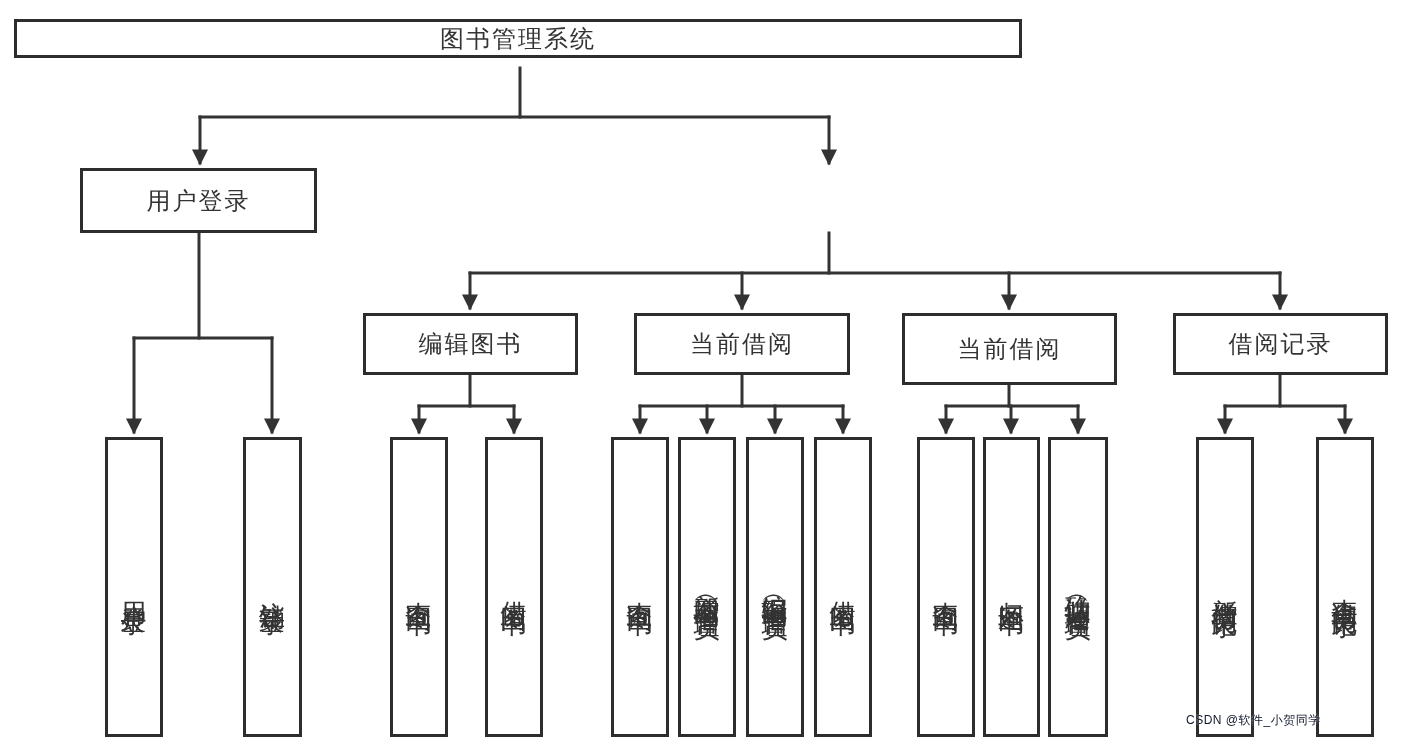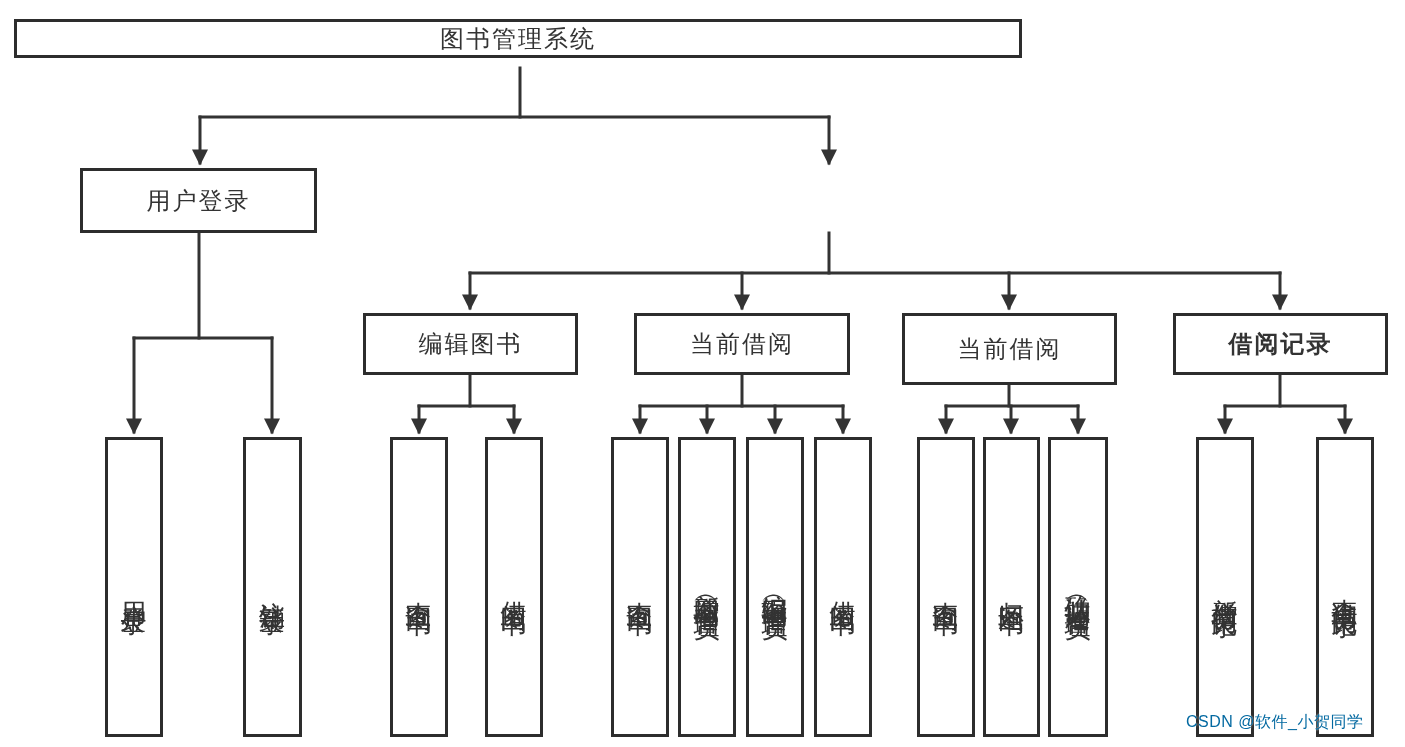--- a/index.html
+++ b/index.html
@@ -47,23 +47,23 @@
     writing-mode: vertical-rl;
     font-size: 26px;
     letter-spacing: 3px;
     line-height: 1;
     white-space: nowrap;
   }
   .watermark {
     position: absolute;
     left: 1186px;
     top: 712px;
-    font-size: 16px;
+    font-size: 12px;
     letter-spacing: 0.5px;
-    color: #0369a1;
+    color: #0f172a;
     text-shadow: 0 0 2px #ffffff;
     z-index: 2;
     white-space: nowrap;
   }
 </style>
 </head>
 <body>
 
 <div id="canvas">
 
@@ -127,21 +127,21 @@
 
   <div class="hbox" style="left:363px; top:313px; width:215px; height:62px;">
     <span>编辑图书</span>
   </div>
   <div class="hbox" style="left:634px; top:313px; width:216px; height:62px;">
     <span>当前借阅</span>
   </div>
   <div class="hbox" style="left:902px; top:313px; width:215px; height:72px;">
     <span>当前借阅</span>
   </div>
-  <div class="hbox" style="left:1173px; top:313px; width:215px; height:62px;font-weight:bold;">
+  <div class="hbox" style="left:1173px; top:313px; width:215px; height:62px;">
     <span>借阅记录</span>
   </div>
 
   <div class="vbox" style="left:105px; width:58px;">
     <span class="vtxt">用户登录</span>
   </div>
   <div class="vbox" style="left:243px; width:59px;">
     <span class="vtxt">注销登录</span>
   </div>
 

